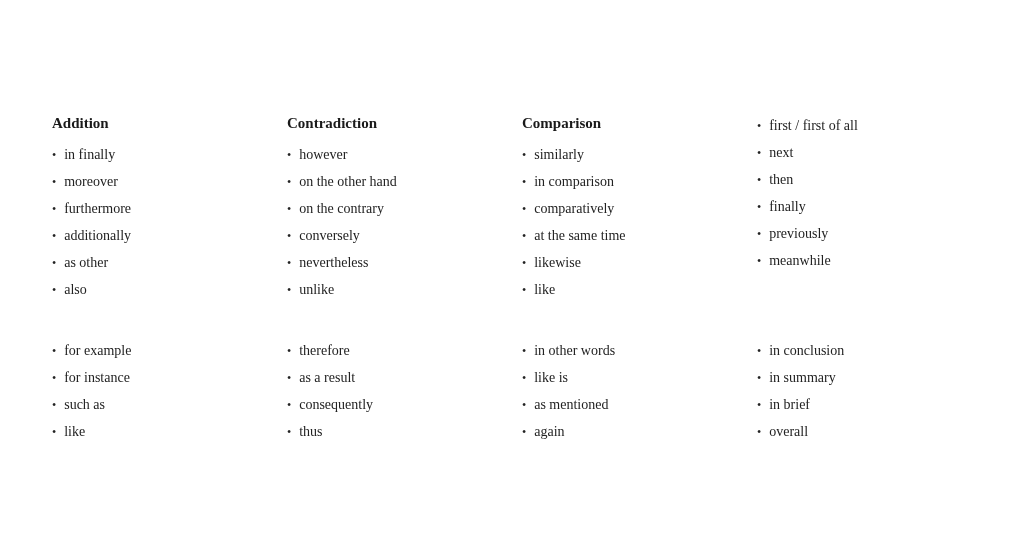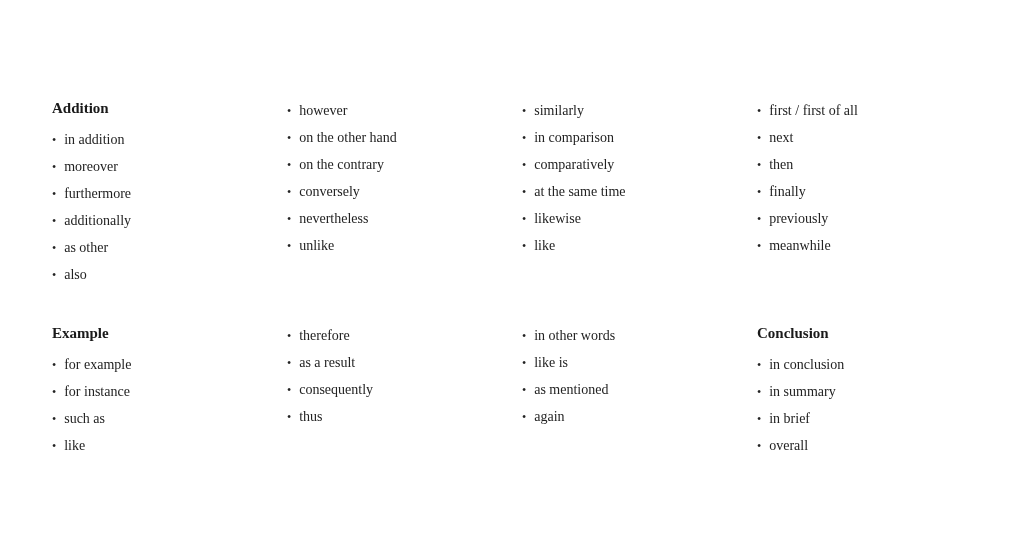--- a/index.html
+++ b/index.html
@@ -67,21 +67,21 @@
 </head>
 <body>
 
 <div class="container">
   <div class="grid" id="grid-container">
   <div class="category">
         <div class="category-title">Addition</div>
         <ul class="category-list">
           <li>
             <span class="bullet">•</span>
-            <span>in addition</span>
+            <span>in finally</span>
           </li>
           <li>
             <span class="bullet">•</span>
             <span>moreover</span>
           </li>
           <li>
             <span class="bullet">•</span>
             <span>furthermore</span>
           </li>
           <li>
@@ -92,20 +92,21 @@
             <span class="bullet">•</span>
             <span>as other</span>
           </li>
           <li>
             <span class="bullet">•</span>
             <span>also</span>
           </li>
         </ul>
       </div>
       <div class="category">
+        <div class="category-title">Contradiction</div>
         <ul class="category-list">
           <li>
             <span class="bullet">•</span>
             <span>however</span>
           </li>
           <li>
             <span class="bullet">•</span>
             <span>on the other hand</span>
           </li>
           <li>
@@ -120,20 +121,21 @@
             <span class="bullet">•</span>
             <span>nevertheless</span>
           </li>
           <li>
             <span class="bullet">•</span>
             <span>unlike</span>
           </li>
         </ul>
       </div>
       <div class="category">
+        <div class="category-title">Comparison</div>
         <ul class="category-list">
           <li>
             <span class="bullet">•</span>
             <span>similarly</span>
           </li>
           <li>
             <span class="bullet">•</span>
             <span>in comparison</span>
           </li>
           <li>
@@ -176,21 +178,20 @@
             <span class="bullet">•</span>
             <span>previously</span>
           </li>
           <li>
             <span class="bullet">•</span>
             <span>meanwhile</span>
           </li>
         </ul>
       </div>
       <div class="category">
-        <div class="category-title">Example</div>
         <ul class="category-list">
           <li>
             <span class="bullet">•</span>
             <span>for example</span>
           </li>
           <li>
             <span class="bullet">•</span>
             <span>for instance</span>
           </li>
           <li>
@@ -237,21 +238,20 @@
             <span class="bullet">•</span>
             <span>as mentioned</span>
           </li>
           <li>
             <span class="bullet">•</span>
             <span>again</span>
           </li>
         </ul>
       </div>
       <div class="category">
-        <div class="category-title">Conclusion</div>
         <ul class="category-list">
           <li>
             <span class="bullet">•</span>
             <span>in conclusion</span>
           </li>
           <li>
             <span class="bullet">•</span>
             <span>in summary</span>
           </li>
           <li>

